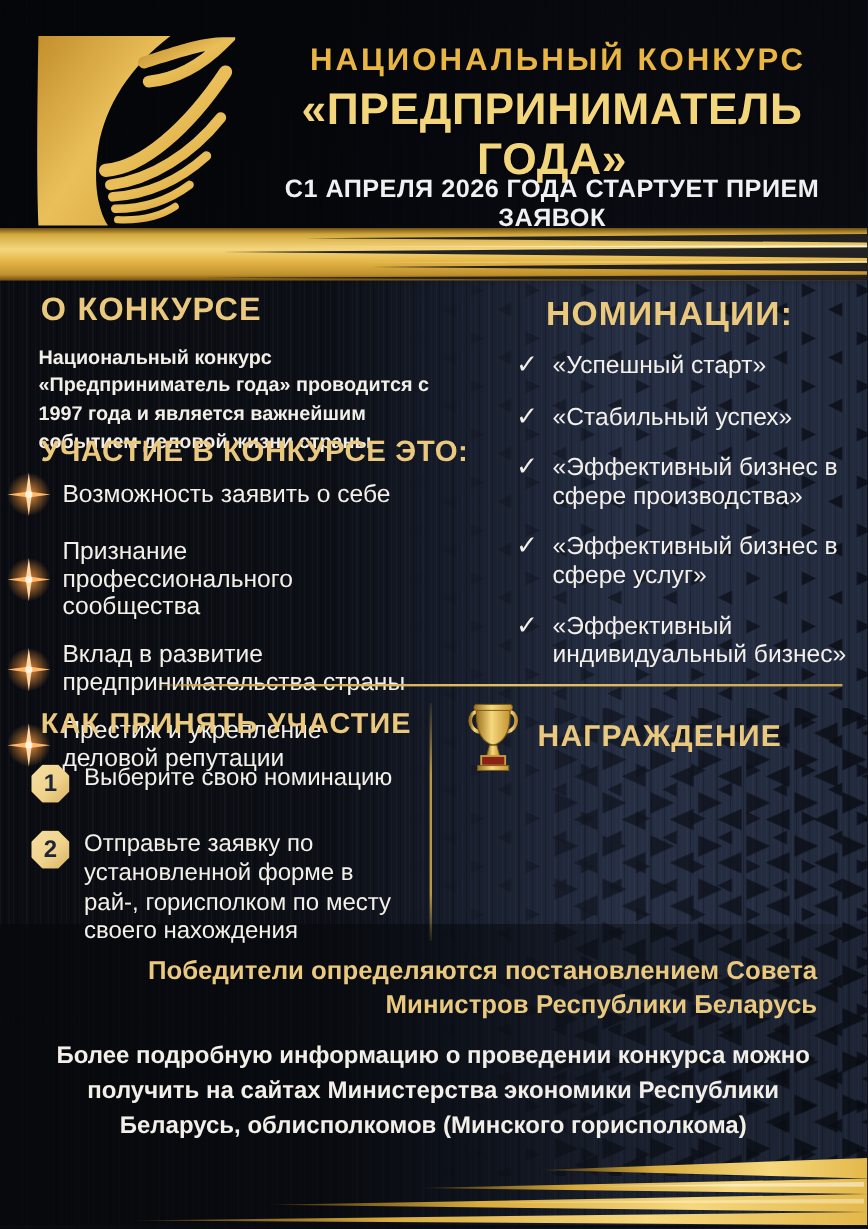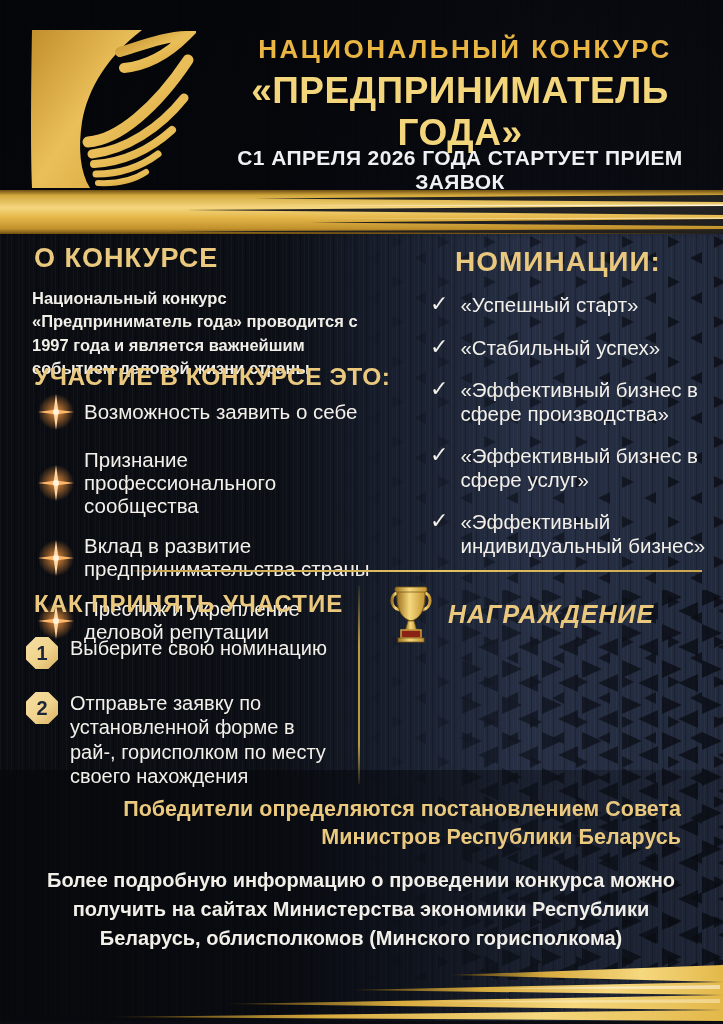--- a/index.html
+++ b/index.html
@@ -49,21 +49,21 @@
 
   
   .h-gold{font-weight:bold;color:#eac97f;letter-spacing:1px;}
 
   .about-h{position:absolute;left:34px;top:243px;font-size:27px;}
   .about-body{
     position:absolute;left:32px;top:287px;width:338px;
     font-size:16.5px;font-weight:bold;line-height:1.42;color:#f2efe9;
   }
   .part-h{position:absolute;left:34px;top:363px;font-size:24.5px;letter-spacing:.5px;}
-  .part-list{position:absolute;left:36px;top:392px;width:345px;display:flex;flex-direction:column;gap:17px;}
+  .part-list{position:absolute;left:4px;top:392px;width:345px;display:flex;flex-direction:column;gap:17px;}
   .part-item{display:flex;align-items:center;gap:8px;}
   .part-item .txt{font-size:20.5px;line-height:1.12;color:#f3f0ea;}
   .spark{flex:0 0 40px;height:40px;}
 
   .nom-h{position:absolute;left:455px;top:246px;font-size:28px;}
   .nom-list{position:absolute;left:430px;top:293px;width:280px;display:flex;flex-direction:column;gap:19px;}
   .nom-item{display:flex;gap:12px;}
   .check{flex:0 0 18px;font-size:22px;font-weight:bold;color:#f2efe8;line-height:1;}
   .nom-item .txt{font-size:20.5px;line-height:1.15;color:#f3f0ea;}
 
@@ -84,21 +84,21 @@
   .badge{
     flex:0 0 32px;height:32px;margin-top:1px;
     clip-path:polygon(30% 0,70% 0,100% 30%,100% 70%,70% 100%,30% 100%,0 70%,0 30%);
     background:linear-gradient(135deg,#f6dfa4 0%,#f0d38c 55%,#d8b264 100%);
     color:#1d2538;font-size:20px;font-weight:bold;
     display:flex;align-items:center;justify-content:center;
   }
   .step .txt{font-size:20px;line-height:1.22;color:#f3f0ea;}
 
   
-  .award-head{position:absolute;left:388px;top:584px;display:flex;align-items:center;gap:14px;font-style:italic;}
+  .award-head{position:absolute;left:388px;top:584px;display:flex;align-items:center;gap:14px;}
   .award-h{font-size:25px;}
   .award-body{
     position:absolute;left:386px;top:656px;width:330px;
     font-size:19px;line-height:1.36;color:#f3f0ea;
   }
 
   
   .foot-gold{
     position:absolute;left:41px;top:796px;width:640px;text-align:right;
     font-size:21.5px;font-weight:bold;line-height:1.3;color:#eac97f;

